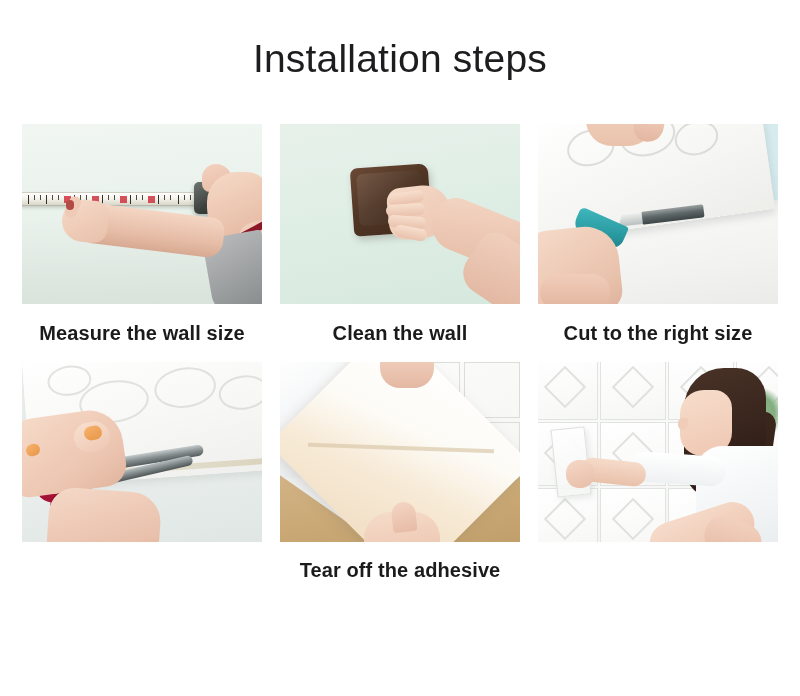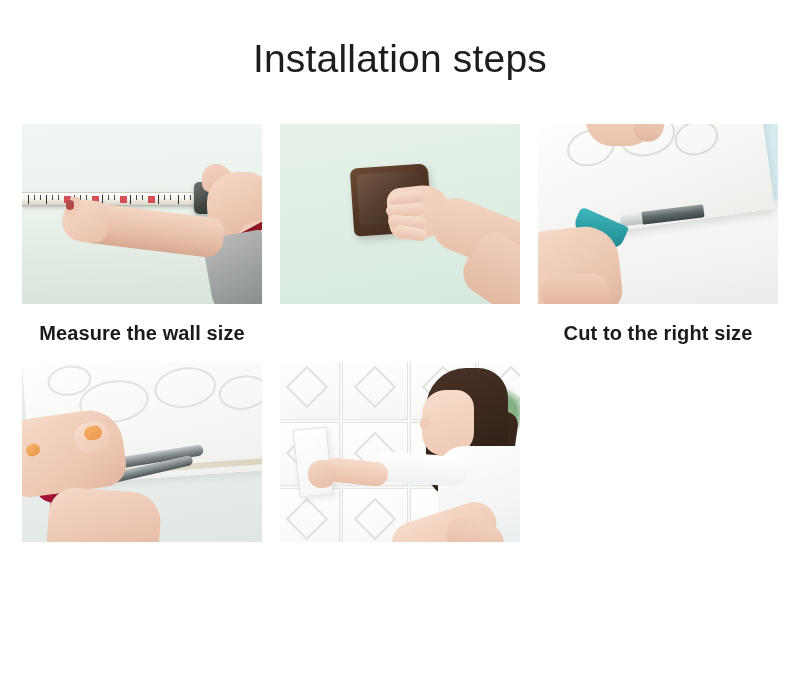--- a/index.html
+++ b/index.html
@@ -482,20 +482,21 @@
       <div class="step-photo ph2">
         <div class="cloth"></div>
         <div class="hand"></div>
         <div class="fng f1"></div>
         <div class="fng f2"></div>
         <div class="fng f3"></div>
         <div class="fng f4"></div>
         <div class="arm"></div>
         <div class="arm2"></div>
       </div>
+      <div class="step-caption">Clean the wall</div>
     </div>
 
     <div class="step-cell row1">
       <div class="step-photo ph3">
         <div class="panel-bot">
           
           
           
           
         </div>
@@ -531,20 +532,40 @@
         <div class="ring1"></div>
         <div class="ring2"></div>
         <div class="hand-up"></div>
         <div class="fingertip"></div>
         <div class="nail-o"></div>
         <div class="nail-o2"></div>
         <div class="hand-low"></div>
       </div>
     </div>
 
+    <div class="step-cell row2">
+      <div class="step-photo ph5">
+        <div class="bg-tile">
+          <div class="tl t1"></div>
+            <div class="tl t2"></div>
+          <div class="tl t3"></div>
+            <div class="tl t4"></div>
+          <div class="tl t5"></div>
+            <div class="tl t6"></div>
+        </div>
+        <div class="shirt"></div>
+        <div class="kraft"></div>
+        <div class="peel"></div>
+        <div class="peel-fold"></div>
+        <div class="hand-t"></div>
+        <div class="hand-b"></div>
+        <div class="thumb-b"></div>
+      </div>
+      <div class="step-caption">Tear off the adhesive</div>
+    </div>
 
     <div class="step-cell row2">
       <div class="step-photo ph6">
         <div class="tilewall">
           <div class="tl" style="left:-6px;top:-6px;width:66px;height:64px"></div>
           <div class="tl" style="left:62px;top:-6px;width:66px;height:64px"></div>
           <div class="tl" style="left:130px;top:-6px;width:66px;height:64px"></div>
           <div class="tl" style="left:198px;top:-6px;width:66px;height:64px"></div>
           <div class="tl" style="left:-6px;top:60px;width:66px;height:64px"></div>
           <div class="tl" style="left:62px;top:60px;width:66px;height:64px"></div>

